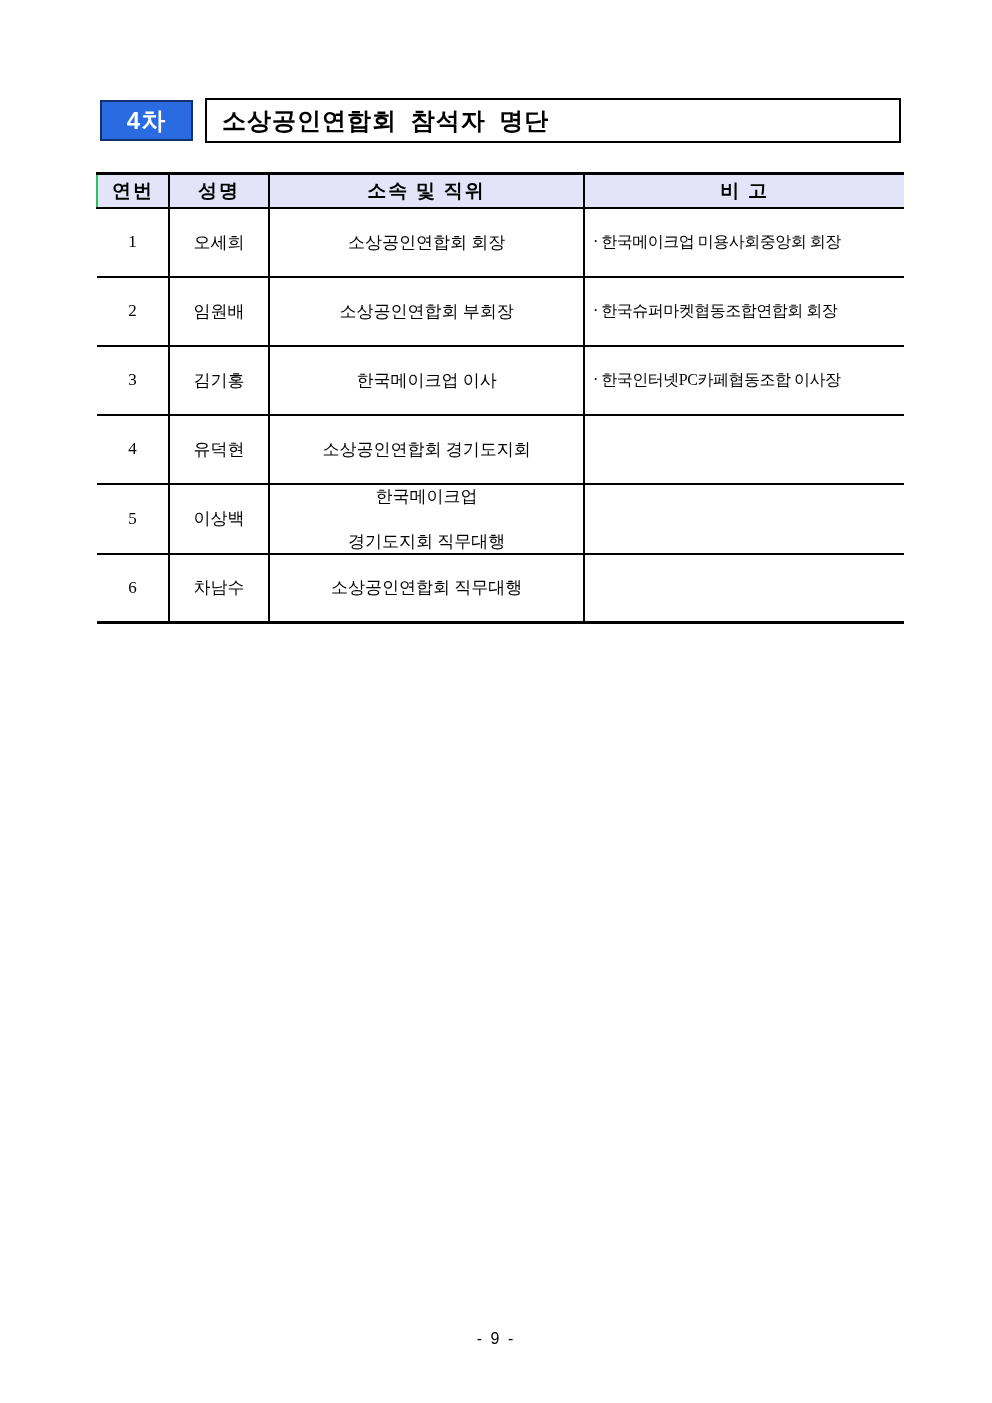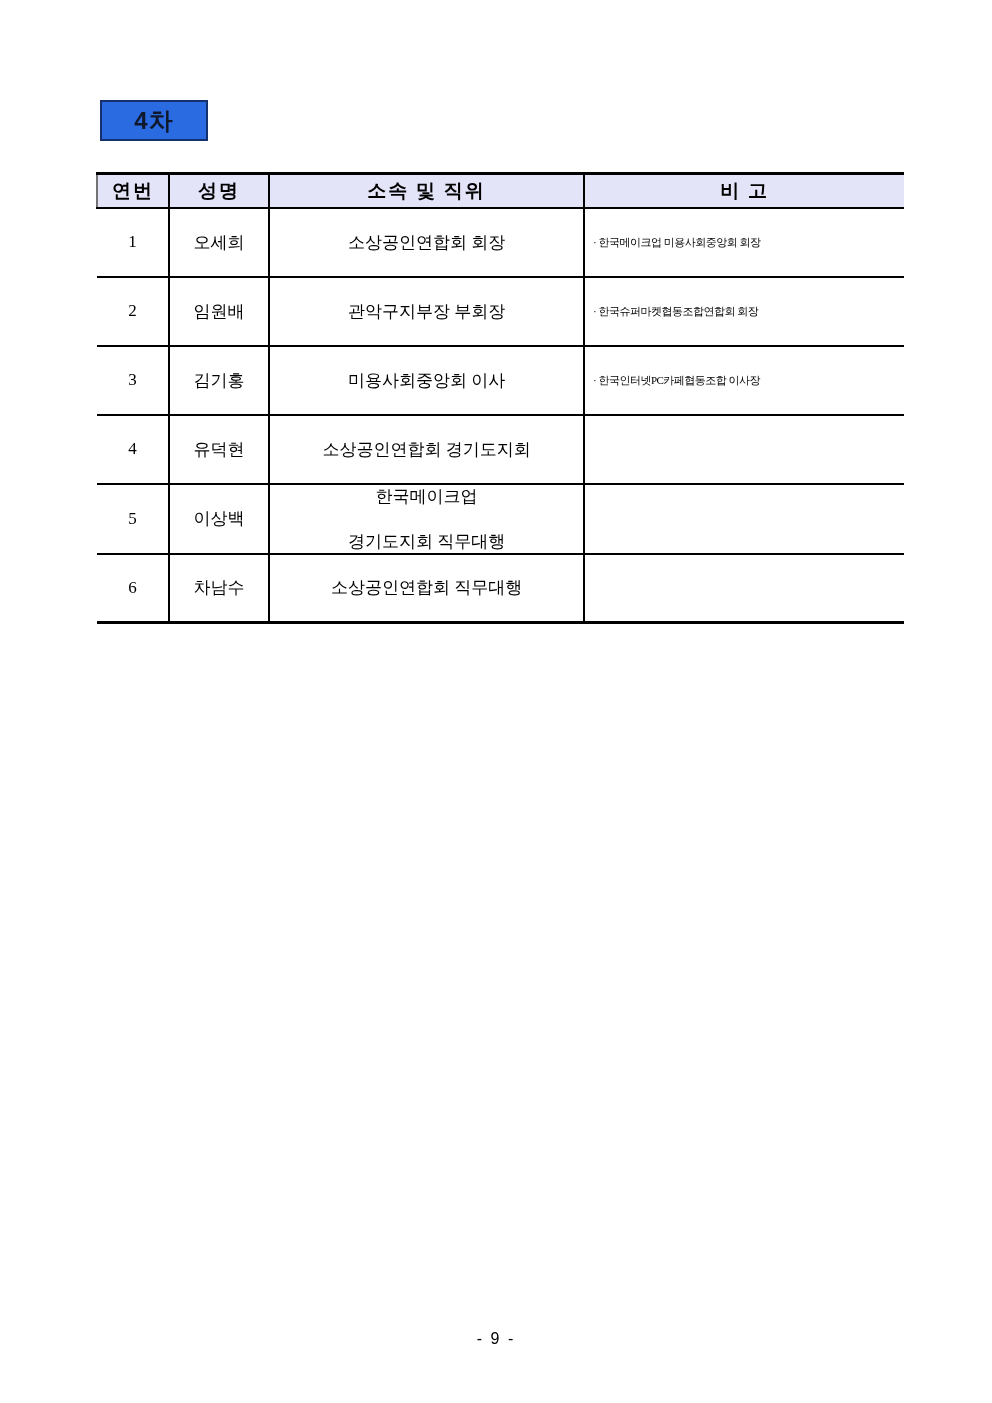--- a/index.html
+++ b/index.html
@@ -13,24 +13,24 @@
     position: relative;
     width: 992px; height: 1403px;
     background: #ffffff;
     overflow: hidden;
   }
 
   
   .badge {
     position: absolute;
     left: 100px; top: 100px;
-    width: 108px; height: 41px;
+    width: 93px; height: 41px;
     background: #2B6BE2;
     border: 2px solid #14306F;
-    color: #0f172a;
+    color: #ffffff;
     font-family: "Liberation Sans", sans-serif;
     font-weight: bold;
     font-size: 24px;
     display: flex; align-items: center; justify-content: center;
     letter-spacing: 1px;
   }
   .title-box {
     position: absolute;
     left: 205px; top: 98px;
     width: 696px; height: 45px;
@@ -67,38 +67,38 @@
   thead th {
     background: #E4E4F8;
     height: 34px;
     font-size: 19px;
     font-weight: bold;
     letter-spacing: 2px;
     border-bottom: 2px solid #000;
     vertical-align: middle;
     text-align: center;
   }
-  thead th:first-child { border-left: 2px solid #737373; margin-left: 34px; }
+  thead th:first-child { border-left: 2px solid #22c55e; margin-left: 34px; }
   thead th:not(:last-child), tbody td:not(:last-child) {
     border-right: 2px solid #000;
   }
   tbody td {
     height: 69px;
     border-bottom: 2px solid #000;
     font-size: 17px;
     vertical-align: middle;
     text-align: center;
   }
   tbody tr:last-child td { border-bottom: 3px solid #000; }
 
   td.cell-note {
     text-align: left;
     padding-left: 8px;
     padding-right: 4px;
-    font-size: 11px;
+    font-size: 16px;
     letter-spacing: -0.5px;
   }
   .aff-line2:not(:empty) {
     display: block;
     margin-top: 22px;
   }
   .aff-line1 { display: block; }
 
   
   .page-number {
@@ -113,20 +113,23 @@
 </style>
 </head>
 <body>
 
 <div class="page">
 
   <div class="badge">
     <span>4차</span>
   </div>
 
+  <div class="title-box">
+    <span class="title-text">소상공인연합회 참석자 명단</span>
+  </div>
 
   <div class="table-wrap">
     <table class="roster">
       <colgroup>
         <col class="c-no">
           <col class="c-name">
           <col class="c-aff">
           <col class="c-note">
       </colgroup>
       <thead>
@@ -144,30 +147,30 @@
           <td>
             <span class="aff-line1">소상공인연합회 회장</span>
             <span class="aff-line2"></span>
           </td>
           <td class="cell-note">· 한국메이크업 미용사회중앙회 회장</td>
         </tr>
         <tr>
           <td>2</td>
           <td>임원배</td>
           <td>
-            <span class="aff-line1">관악구지부장 부회장</span>
+            <span class="aff-line1">소상공인연합회 부회장</span>
             <span class="aff-line2"></span>
           </td>
           <td class="cell-note">· 한국슈퍼마켓협동조합연합회 회장</td>
         </tr>
         <tr>
           <td>3</td>
           <td>김기홍</td>
           <td>
-            <span class="aff-line1">미용사회중앙회 이사</span>
+            <span class="aff-line1">한국메이크업 이사</span>
             <span class="aff-line2"></span>
           </td>
           <td class="cell-note">· 한국인터넷PC카페협동조합 이사장</td>
         </tr>
         <tr>
           <td>4</td>
           <td>유덕현</td>
           <td>
             <span class="aff-line1">소상공인연합회 경기도지회</span>
             <span class="aff-line2"></span>

